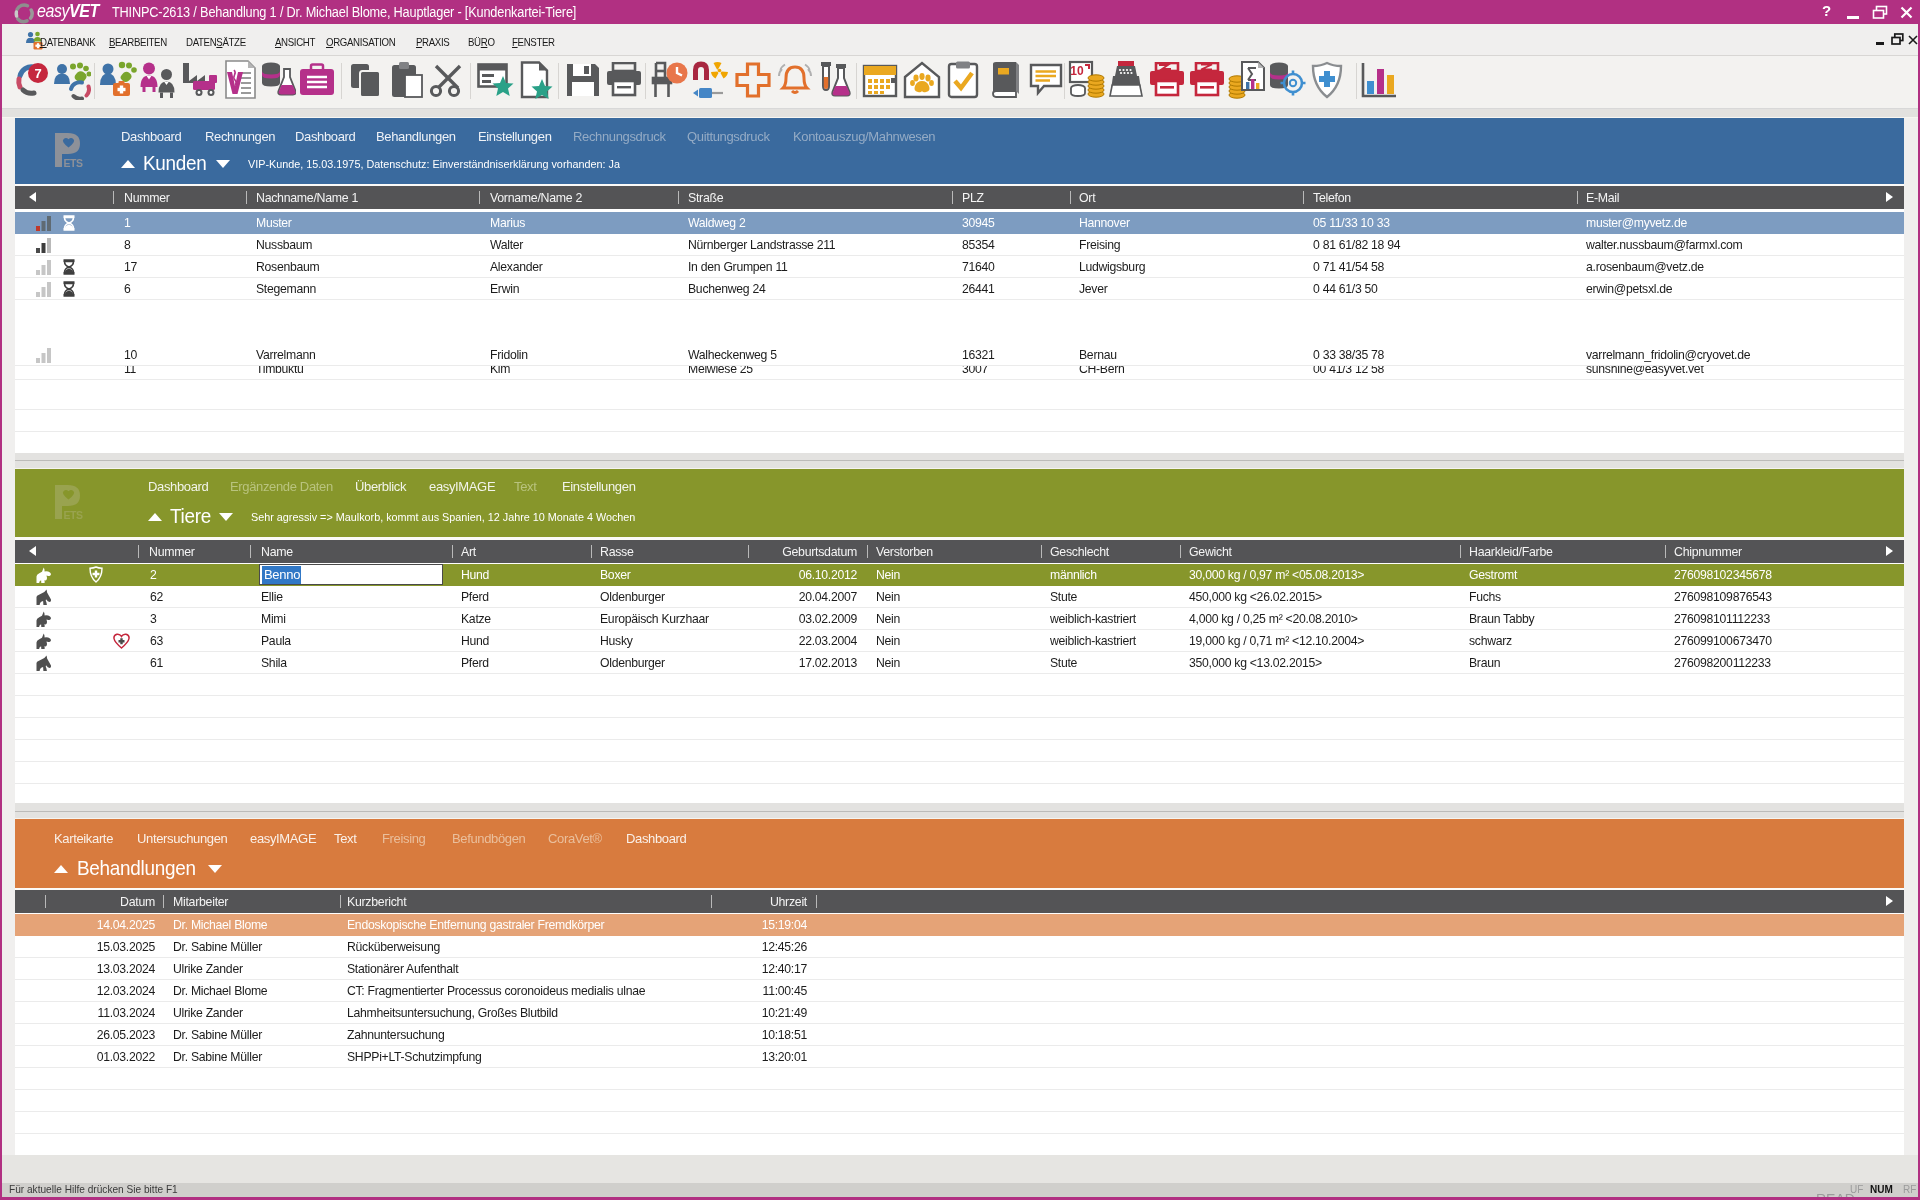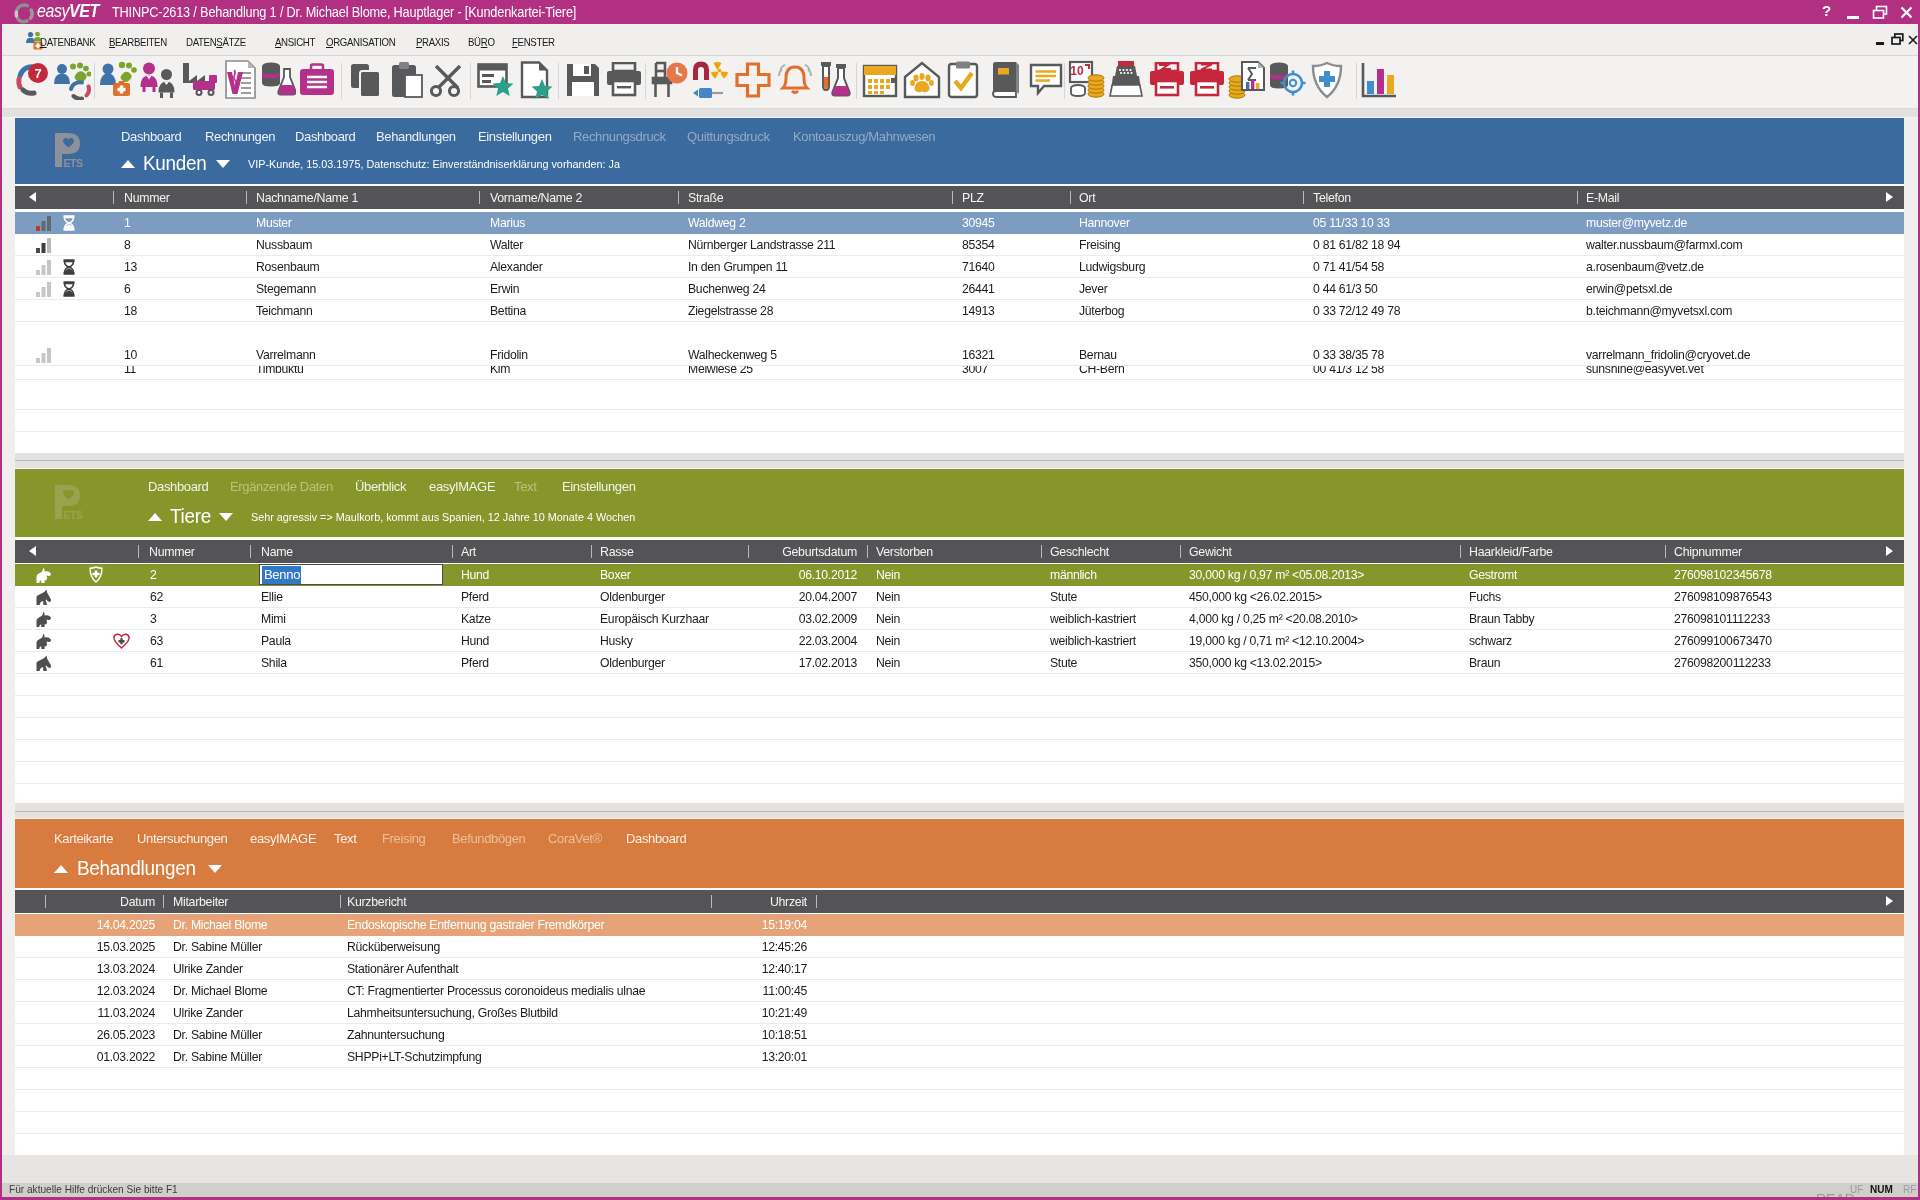--- a/index.html
+++ b/index.html
@@ -466,21 +466,21 @@
         <rect x="0" y="10" width="4" height="5" fill="#c6c6c6"></rect>
         <rect x="5.5" y="5" width="4" height="10" fill="#c6c6c6"></rect>
         <rect x="11" y="0" width="4" height="15" fill="#c6c6c6"></rect>
       </svg>
 <svg class="ico" style="left:48px;top:3px" width="12" height="16" viewBox="0 0 12 16">
         <path d="M0.5 1.5 L11.5 1.5 M0.5 14.5 L11.5 14.5" stroke="#3f3f3f" stroke-width="2.6"></path>
         <path d="M1.5 2.5 L10.5 2.5 Q10.5 6.5 6 8 Q1.5 6.5 1.5 2.5 Z" fill="none" stroke="#3f3f3f" stroke-width="1.6"></path>
         <path d="M6 8 Q10.5 9.5 10.5 13.5 L1.5 13.5 Q1.5 9.5 6 8 Z" fill="none" stroke="#3f3f3f" stroke-width="1.6"></path>
         <path d="M6 9.2 Q9.8 10.8 10.2 13 L1.8 13 Q2.2 10.8 6 9.2 Z" fill="#3f3f3f"></path>
       </svg>
-<span style="left:109px">13</span>
+<span style="left:109px">17</span>
 <span style="left:241px">Rosenbaum</span>
 <span style="left:475px">Alexander</span>
 <span style="left:673px">In den Grumpen 11</span>
 <span style="left:947px">71640</span>
 <span style="left:1064px">Ludwigsburg</span>
 <span style="left:1298px">0 71 41/54 58</span>
 <span style="left:1571px">a.rosenbaum@vetz.de</span>
 </div>
 <div class="row" style="top:66px;">
 <svg class="ico" style="left:21px;top:4px" width="16" height="15" viewBox="0 0 16 15">
@@ -495,30 +495,20 @@
         <path d="M6 9.2 Q9.8 10.8 10.2 13 L1.8 13 Q2.2 10.8 6 9.2 Z" fill="#3f3f3f"></path>
       </svg>
 <span style="left:109px">6</span>
 <span style="left:241px">Stegemann</span>
 <span style="left:475px">Erwin</span>
 <span style="left:673px">Buchenweg 24</span>
 <span style="left:947px">26441</span>
 <span style="left:1064px">Jever</span>
 <span style="left:1298px">0 44 61/3 50</span>
 <span style="left:1571px">erwin@petsxl.de</span>
-</div>
-<div class="row" style="top:88px;">
-<span style="left:109px">18</span>
-<span style="left:241px">Teichmann</span>
-<span style="left:475px">Bettina</span>
-<span style="left:673px">Ziegelstrasse 28</span>
-<span style="left:947px">14913</span>
-<span style="left:1064px">Jüterbog</span>
-<span style="left:1298px">0 33 72/12 49 78</span>
-<span style="left:1571px">b.teichmann@myvetsxl.com</span>
 </div>
 <div class="row" style="top:110px;margin-top:36px;">
 <span style="left:109px">11</span>
 <span style="left:241px">Timbuktu</span>
 <span style="left:475px">Kim</span>
 <span style="left:673px">Meiwiese 25</span>
 <span style="left:947px">3007</span>
 <span style="left:1064px">CH-Bern</span>
 <span style="left:1298px">00 41/3 12 58</span>
 <span style="left:1571px">sunshine@easyvet.vet</span>

